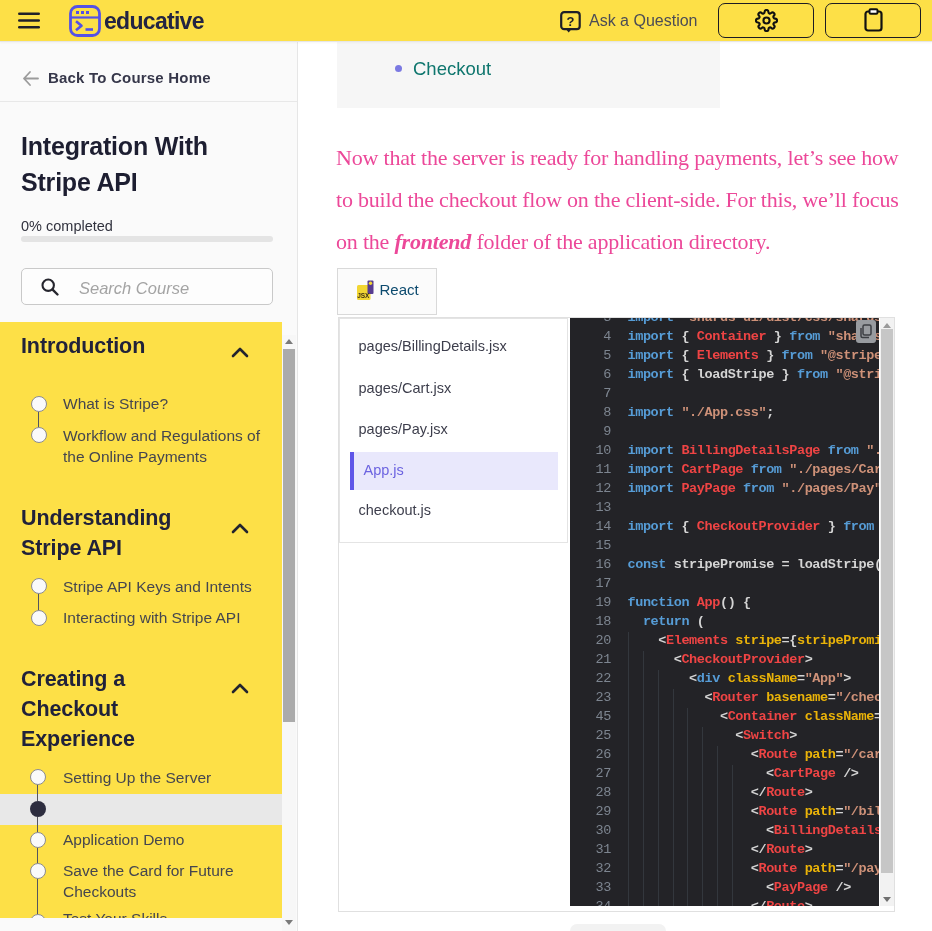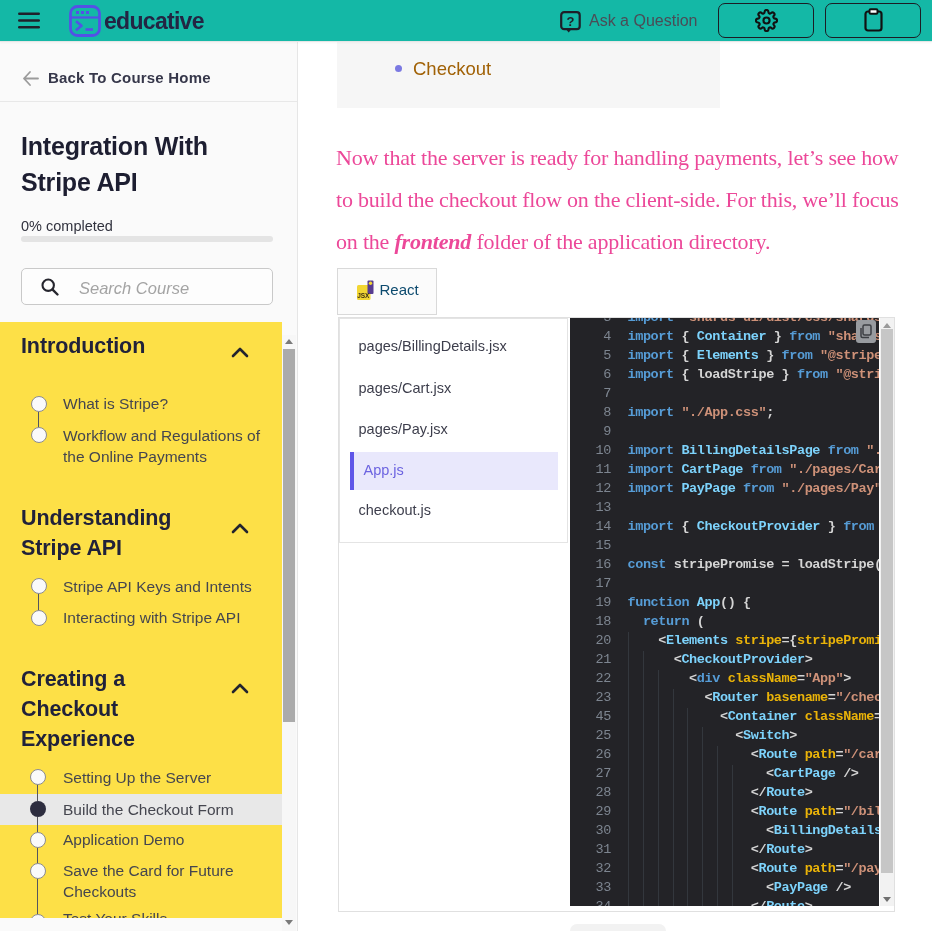--- a/index.html
+++ b/index.html
@@ -1,48 +1,48 @@
 <!DOCTYPE html>
 <html><head>
 <meta charset="utf-8">
 <style>
 * { margin:0; padding:0; box-sizing:border-box; }
 html,body { width:932px; height:931px; overflow:hidden; background:#fff;
   font-family:"Liberation Sans",sans-serif; position:relative; }
 .abs { position:absolute; }
 
 
-#header { position:absolute; left:0; top:0; width:932px; height:42px; background:#14b8a6;
+#header { position:absolute; left:0; top:0; width:932px; height:42px; background:#fde047;
   border-bottom:1px solid #e6e6e6; box-shadow:0 1px 2px rgba(0,0,0,0.04); z-index:30; }
 
 
 #sidebar { position:absolute; left:0; top:42px; width:298px; height:889px;
   background:#fafafa; border-right:1px solid #e6e6e6; z-index:10; overflow:hidden; }
 
 .sechead { position:absolute; left:21px; font-size:21.5px; font-weight:700; color:#21223a;
   line-height:30px; letter-spacing:-0.1px; }
 .item { position:absolute; left:63px; font-size:15.5px; color:#45464f; line-height:21px; }
 
 
 #editor { position:absolute; left:570px; top:318px; width:309px; height:588px;
   background:#232327; overflow:hidden; z-index:5; }
 #codepane { position:absolute; left:0; top:-10px; font-family:"Liberation Mono",monospace;
   font-size:13.5px; font-weight:700; letter-spacing:-0.4px; }
 .cl { height:19.02px; line-height:19.02px; white-space:pre; }
 .ln { display:inline-block; width:41px; text-align:right; color:#7d8590; font-weight:400; letter-spacing:-0.4px; }
 .ct { margin-left:16.5px; }
-.k { color:#569cd6; } .t { color:#7dd3fc; } .s { color:#ce9178; }
+.k { color:#569cd6; } .t { color:#ef4444; } .s { color:#ce9178; }
 .a { color:#eab308; } .w { color:#d4d4d4; }
 </style>
 </head>
 <body>
 
 <div class="abs" style="left:337px;top:42px;width:383px;height:65.5px;background:#f6f6f6;">
   <div class="abs" style="left:58px;top:22.5px;width:7px;height:7px;border-radius:50%;background:#7b79e2;"></div>
-  <div class="abs" style="left:76px;top:17.5px;font-size:18.5px;line-height:18.5px;color:#a16207;">Checkout</div>
+  <div class="abs" style="left:76px;top:17.5px;font-size:18.5px;line-height:18.5px;color:#0f766e;">Checkout</div>
 </div>
 
 <div class="abs" style="left:336px;top:136.5px;width:590px;font-family:'Liberation Serif',serif;font-size:22px;letter-spacing:-0.2px;line-height:42px;color:#ec4899;">Now that the server is ready for handling payments, let’s see how<br>to build the checkout flow on the client-side. For this, we’ll focus<br>on the <b><i>frontend</i></b> folder of the application directory.</div>
 
 <div class="abs" style="left:338px;top:317px;width:556.5px;height:595px;border:1px solid #e0e0e0;background:#fff;z-index:1;"></div>
 
 <div class="abs" style="left:336.5px;top:268px;width:100.5px;height:47px;border:1px solid #d9d9d9;background:#fbfbfb;z-index:2;">
 
   <svg class="abs" style="left:19.5px;top:10.5px;" width="18" height="21" viewBox="0 0 18 21">
     <rect x="0" y="5" width="13.5" height="15" rx="1.5" fill="#f2d633"></rect>
@@ -180,21 +180,20 @@
         <path d="M2 9 L9 2 L16 9" fill="none" stroke="#23242e" stroke-width="2.6" stroke-linecap="round" stroke-linejoin="round"></path>
       </svg>
   <div class="item" style="top:588.5px;">Stripe API Keys and Intents</div>
   <div class="item" style="top:620px;">Interacting with Stripe API</div>
 
   <div class="sechead" style="top:676.5px;width:160px;">Creating a Checkout Experience</div>
   <svg class="abs" style="left:231px;top:696px;" width="18" height="11" viewBox="0 0 18 11">
         <path d="M2 9 L9 2 L16 9" fill="none" stroke="#23242e" stroke-width="2.6" stroke-linecap="round" stroke-linejoin="round"></path>
       </svg>
   <div class="item" style="top:779.5px;">Setting Up the Server</div>
-  <div class="item" style="top:811.5px;">Build the Checkout Form</div>
   <div class="item" style="top:842px;">Application Demo</div>
   <div class="item" style="top:873px;width:200px;">Save the Card for Future Checkouts</div>
   <div class="item" style="top:921px;">Test Your Skills</div>
 </div>
 </div>
 
 <div class="abs" style="left:282px;top:335px;width:14px;height:596px;background:#f7f7f7;z-index:12;">
   <div class="abs" style="left:3px;top:4px;width:0;height:0;border-left:4px solid transparent;border-right:4px solid transparent;border-bottom:5px solid #7a7a7a;"></div>
   <div class="abs" style="left:1px;top:14px;width:12px;height:373px;background:#ababab;"></div>
   <div class="abs" style="left:3px;top:585px;width:0;height:0;border-left:4px solid transparent;border-right:4px solid transparent;border-top:5px solid #7a7a7a;"></div>

